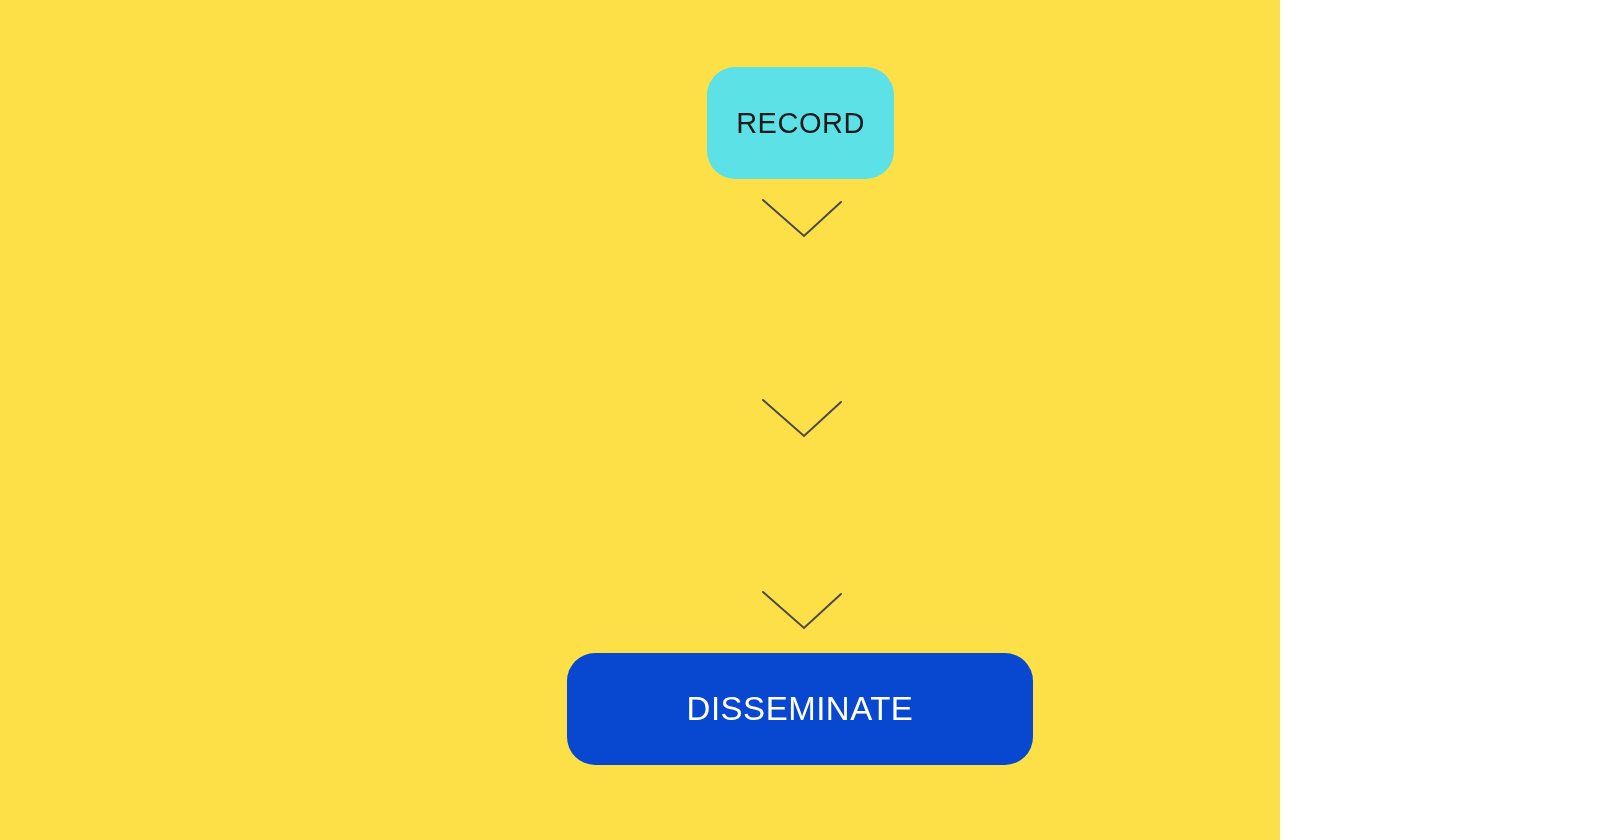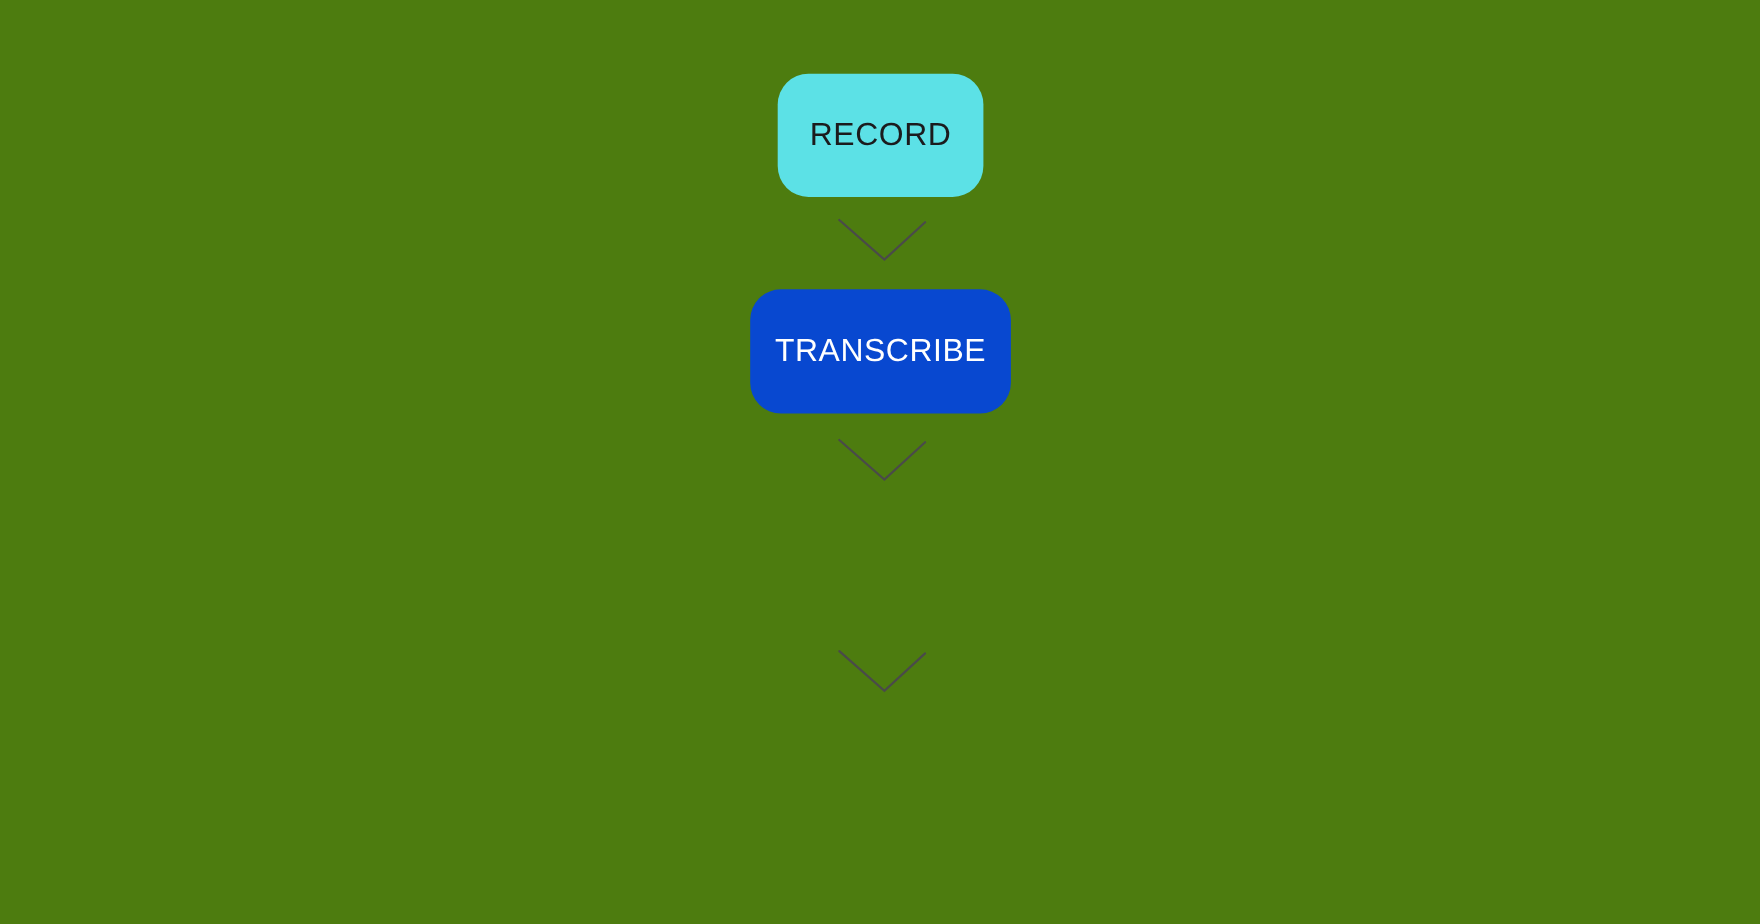--- a/index.html
+++ b/index.html
@@ -3,23 +3,23 @@
 <meta charset="utf-8">
 <style>
   html, body {
     margin: 0;
     padding: 0;
     background: #ffffff;
     font-family: "Liberation Sans", "DejaVu Sans", sans-serif;
   }
   .canvas {
     position: relative;
-    width: 1600px;
+    width: 1280px;
     height: 840px;
-    background: #4d7c0f;
+    background: #fde047;
     overflow: hidden;
   }
   .step {
     position: absolute;
     display: flex;
     align-items: center;
     justify-content: center;
     border-radius: 28px;
     letter-spacing: 0.5px;
     white-space: nowrap;
@@ -55,31 +55,31 @@
   <div class="step step-cyan" id="box-record">
     <span>RECORD</span>
   </div>
 
   <div class="connector" id="connector-1">
     <svg viewBox="0 0 82 42" xmlns="http://www.w3.org/2000/svg">
       <polyline points="2,3 43,39 80,5" fill="none" stroke="#4A4A4A" stroke-width="2" stroke-linecap="round" stroke-linejoin="miter"></polyline>
     </svg>
   </div>
 
-  <div class="step step-blue" id="box-transcribe">
-    <span>TRANSCRIBE</span>
-  </div>
 
   <div class="connector" id="connector-2">
     <svg viewBox="0 0 82 42" xmlns="http://www.w3.org/2000/svg">
       <polyline points="2,3 43,39 80,5" fill="none" stroke="#4A4A4A" stroke-width="2" stroke-linecap="round" stroke-linejoin="miter"></polyline>
     </svg>
   </div>
 
 
   <div class="connector" id="connector-3">
     <svg viewBox="0 0 82 42" xmlns="http://www.w3.org/2000/svg">
       <polyline points="2,3 43,39 80,5" fill="none" stroke="#4A4A4A" stroke-width="2" stroke-linecap="round" stroke-linejoin="miter"></polyline>
     </svg>
   </div>
 
+  <div class="step step-blue" id="box-disseminate">
+    <span>DISSEMINATE</span>
+  </div>
 
 </div>
 
 </body></html>

